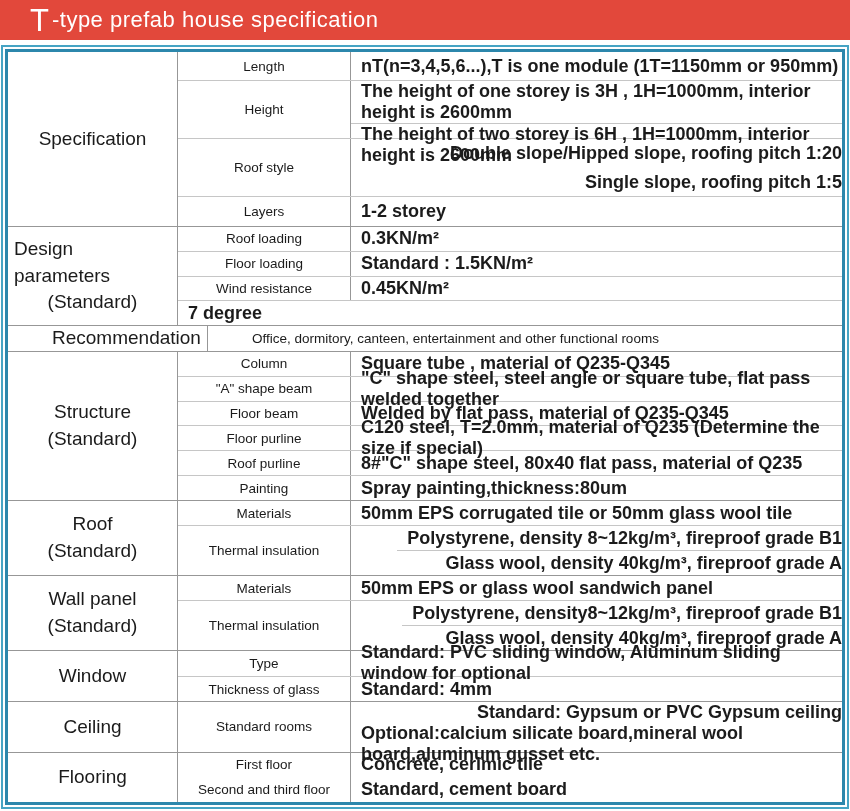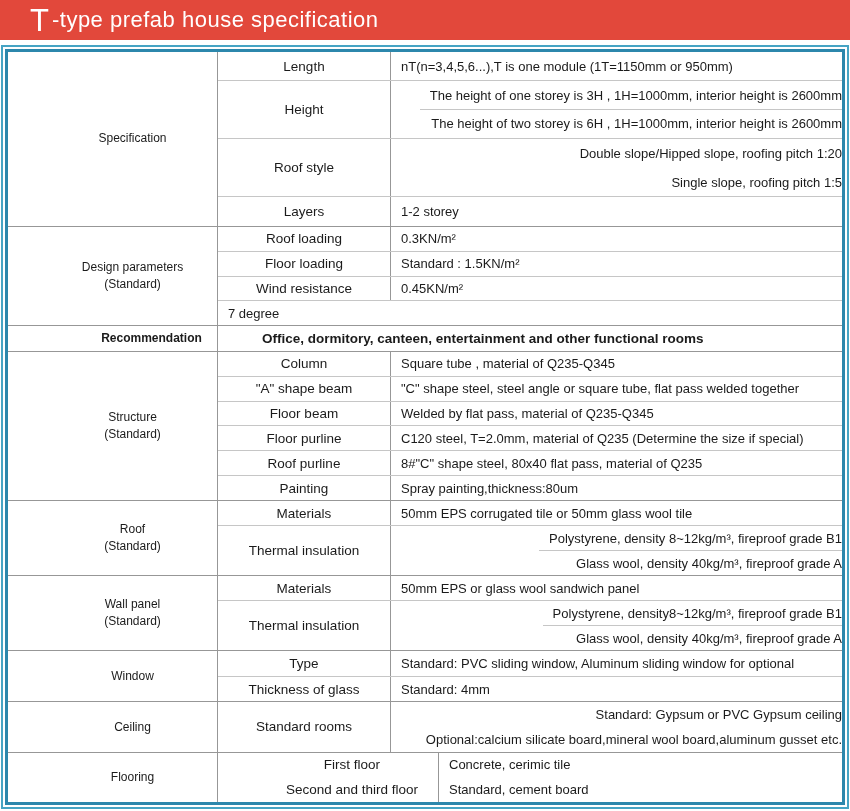--- a/index.html
+++ b/index.html
@@ -19,48 +19,48 @@
   .table-outer {
     margin:5px 1px 0 1px; height:764px; box-sizing:border-box;
     border:2px solid #46a4c4; padding:2px; background:#ffffff;
   }
   .table-inner {
     height:100%; box-sizing:border-box; border:3px solid #2c87ac;
     display:flex; flex-direction:column; overflow:hidden; background:#ffffff;
   }
   
   .section { display:flex; border-bottom:1px solid #979797; min-height:0; }
-  .section:last-child { border-bottom:none;gap:48px; }
+  .section:last-child { border-bottom:none; }
   .sec-label {
     flex:0 0 170px; display:flex; flex-direction:column;
-    align-items:center; justify-content:center; text-align:right;
-    border-right:1px solid #979797; font-size:12px; line-height:1.4;
-    box-sizing:border-box; padding:0 6px;margin-left:40px;
+    align-items:center; justify-content:center; text-align:left;
+    border-right:1px solid #979797; font-size:19px; line-height:1.4;
+    box-sizing:border-box; padding:0 6px;
   }
   .sec-rows { flex:1; display:flex; flex-direction:column; min-width:0; }
   .row { display:flex; border-bottom:1px solid #c6c6c6; min-height:0; }
   .sec-rows .row:last-child { border-bottom:none; }
   .nodiv .row { border-bottom:none; }
   .param {
     flex:0 0 173px; display:flex; align-items:center; justify-content:center;
     text-align:center; border-right:1px solid #979797; font-size:13.5px;
     box-sizing:border-box; padding:0 4px;
   }
   .value {
     flex:1; display:flex; align-items:center; padding-left:10px;
-    font-size:13px; box-sizing:border-box; min-width:0;
+    font-size:18px; box-sizing:border-box; min-width:0;font-weight:bold;
   }
   .vstack { flex:1; display:flex; flex-direction:column; min-width:0;align-items:flex-end; }
   .vstack .value { flex:1; }
   .vstack.divided .value:first-child { border-bottom:1px solid #c6c6c6; }
   .merged-value {
     flex:1; display:flex; align-items:center; padding-left:12px;
     font-size:13.5px; box-sizing:border-box;
   }
-  .bold { font-weight:bold;padding-left:44px; }
+  .bold { font-weight:normal;padding-left:44px; }
   
   .fgs176 { flex:176 1 0; } .fgs100 { flex:100 1 0; } .fgs25 { flex:25 1 0; }
   .fgs150 { flex:150 1 0; } .fgs75 { flex:75 1 0; } .fgs51 { flex:51 1 0; }
   .fgs50 { flex:50 1 0; }
   .fr25 { flex:25 1 0; } .fr50 { flex:50 1 0; } .fr51 { flex:51 1 0; } .fr1 { flex:1 1 0; }
 </style>
 </head>
 <body>
 
 <div class="page">

